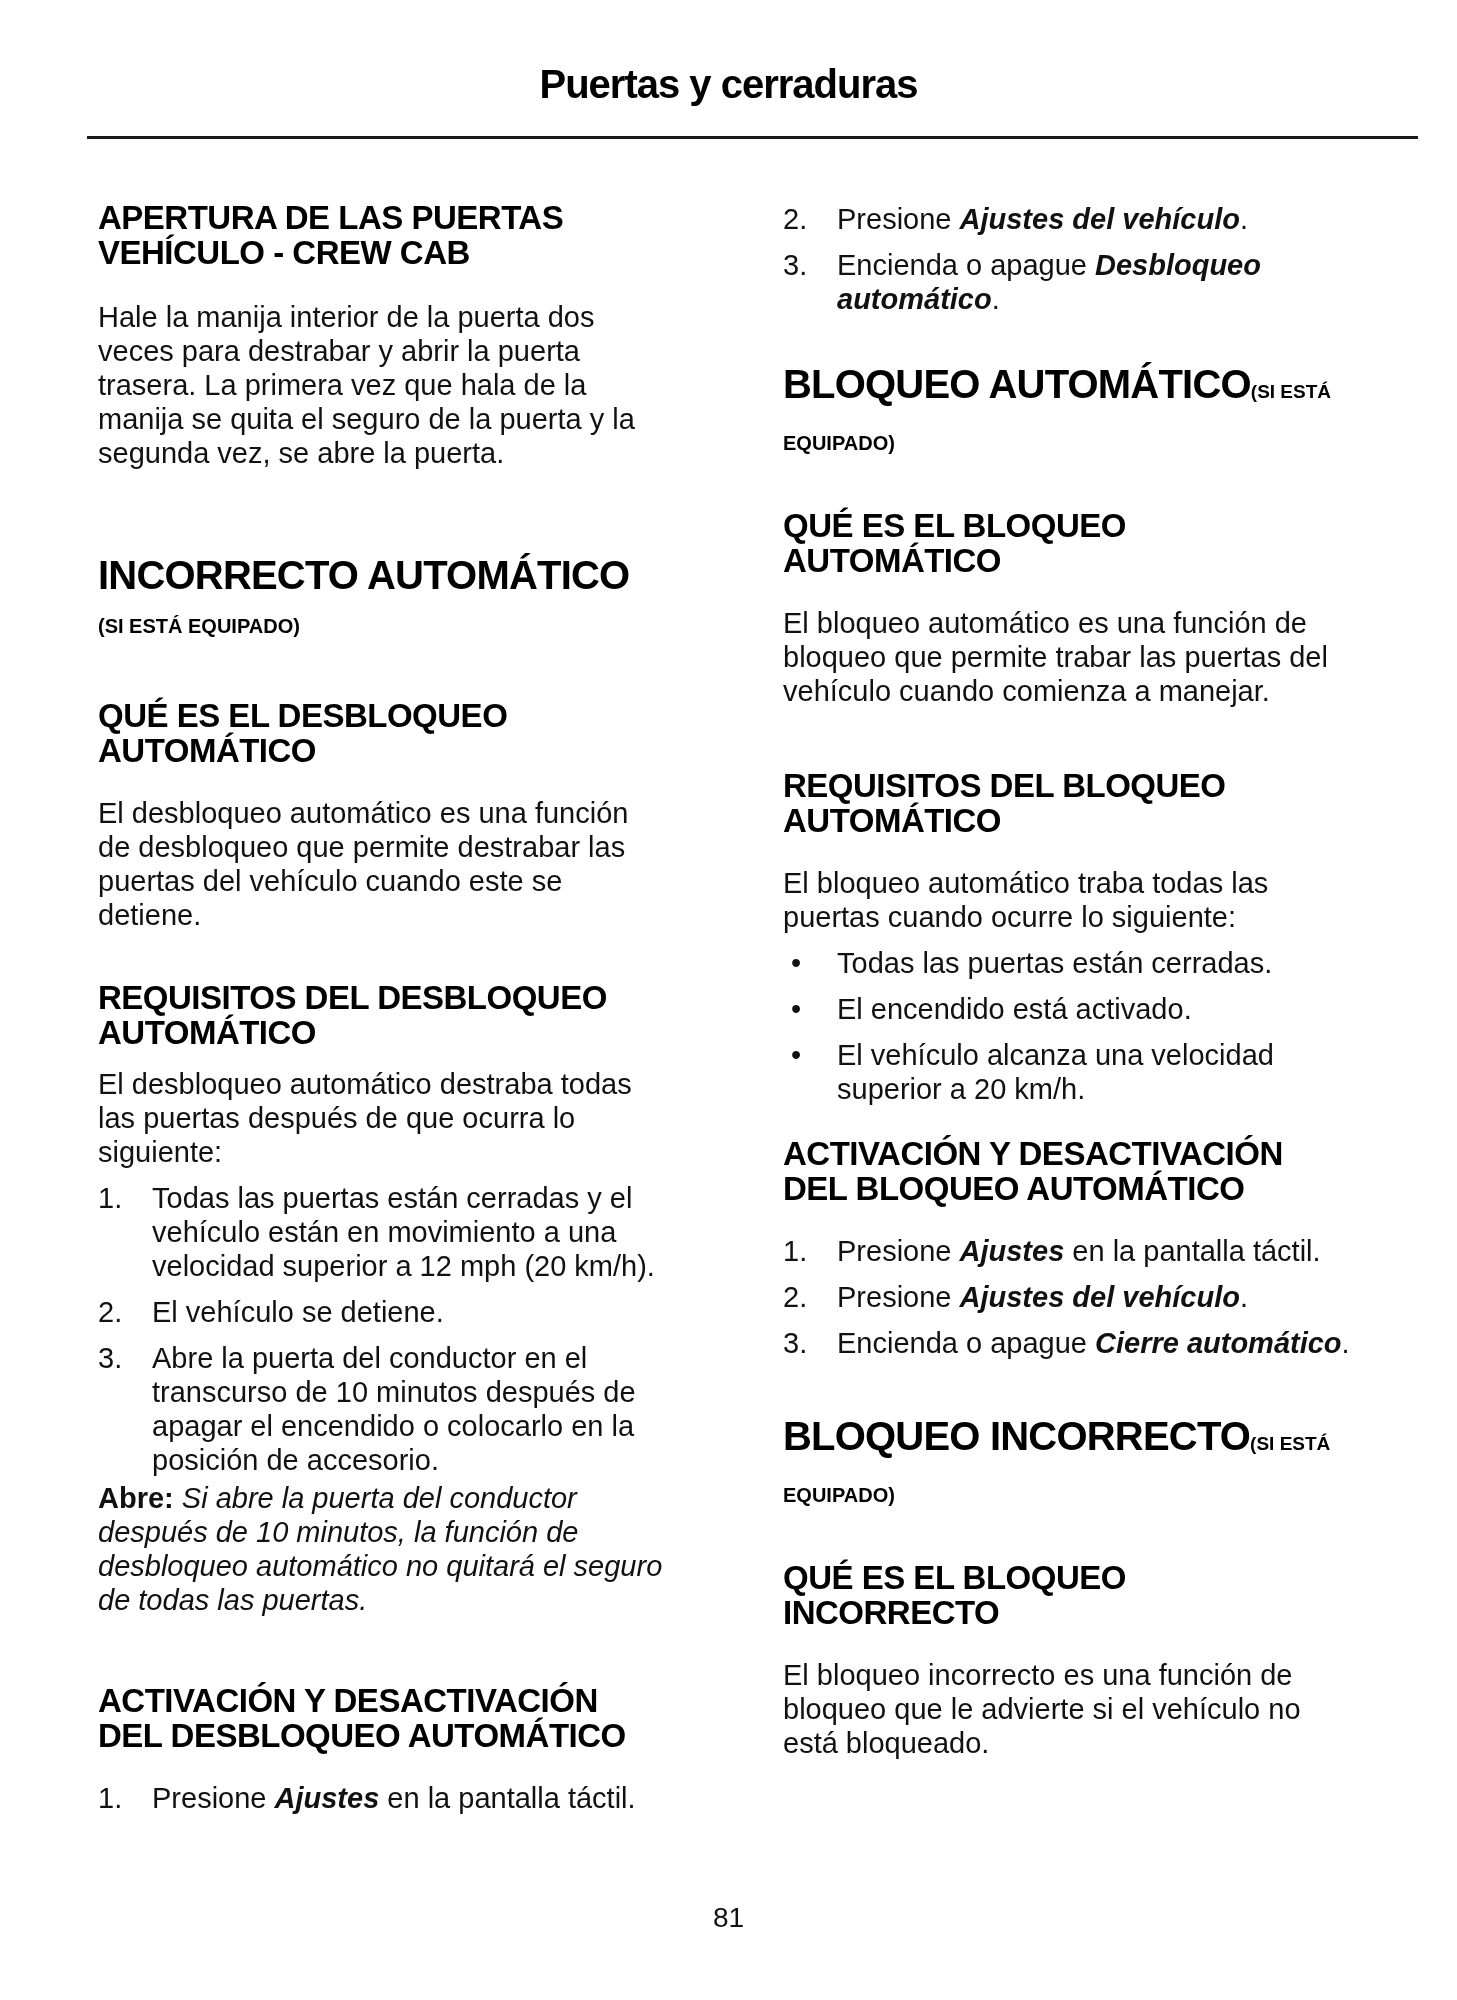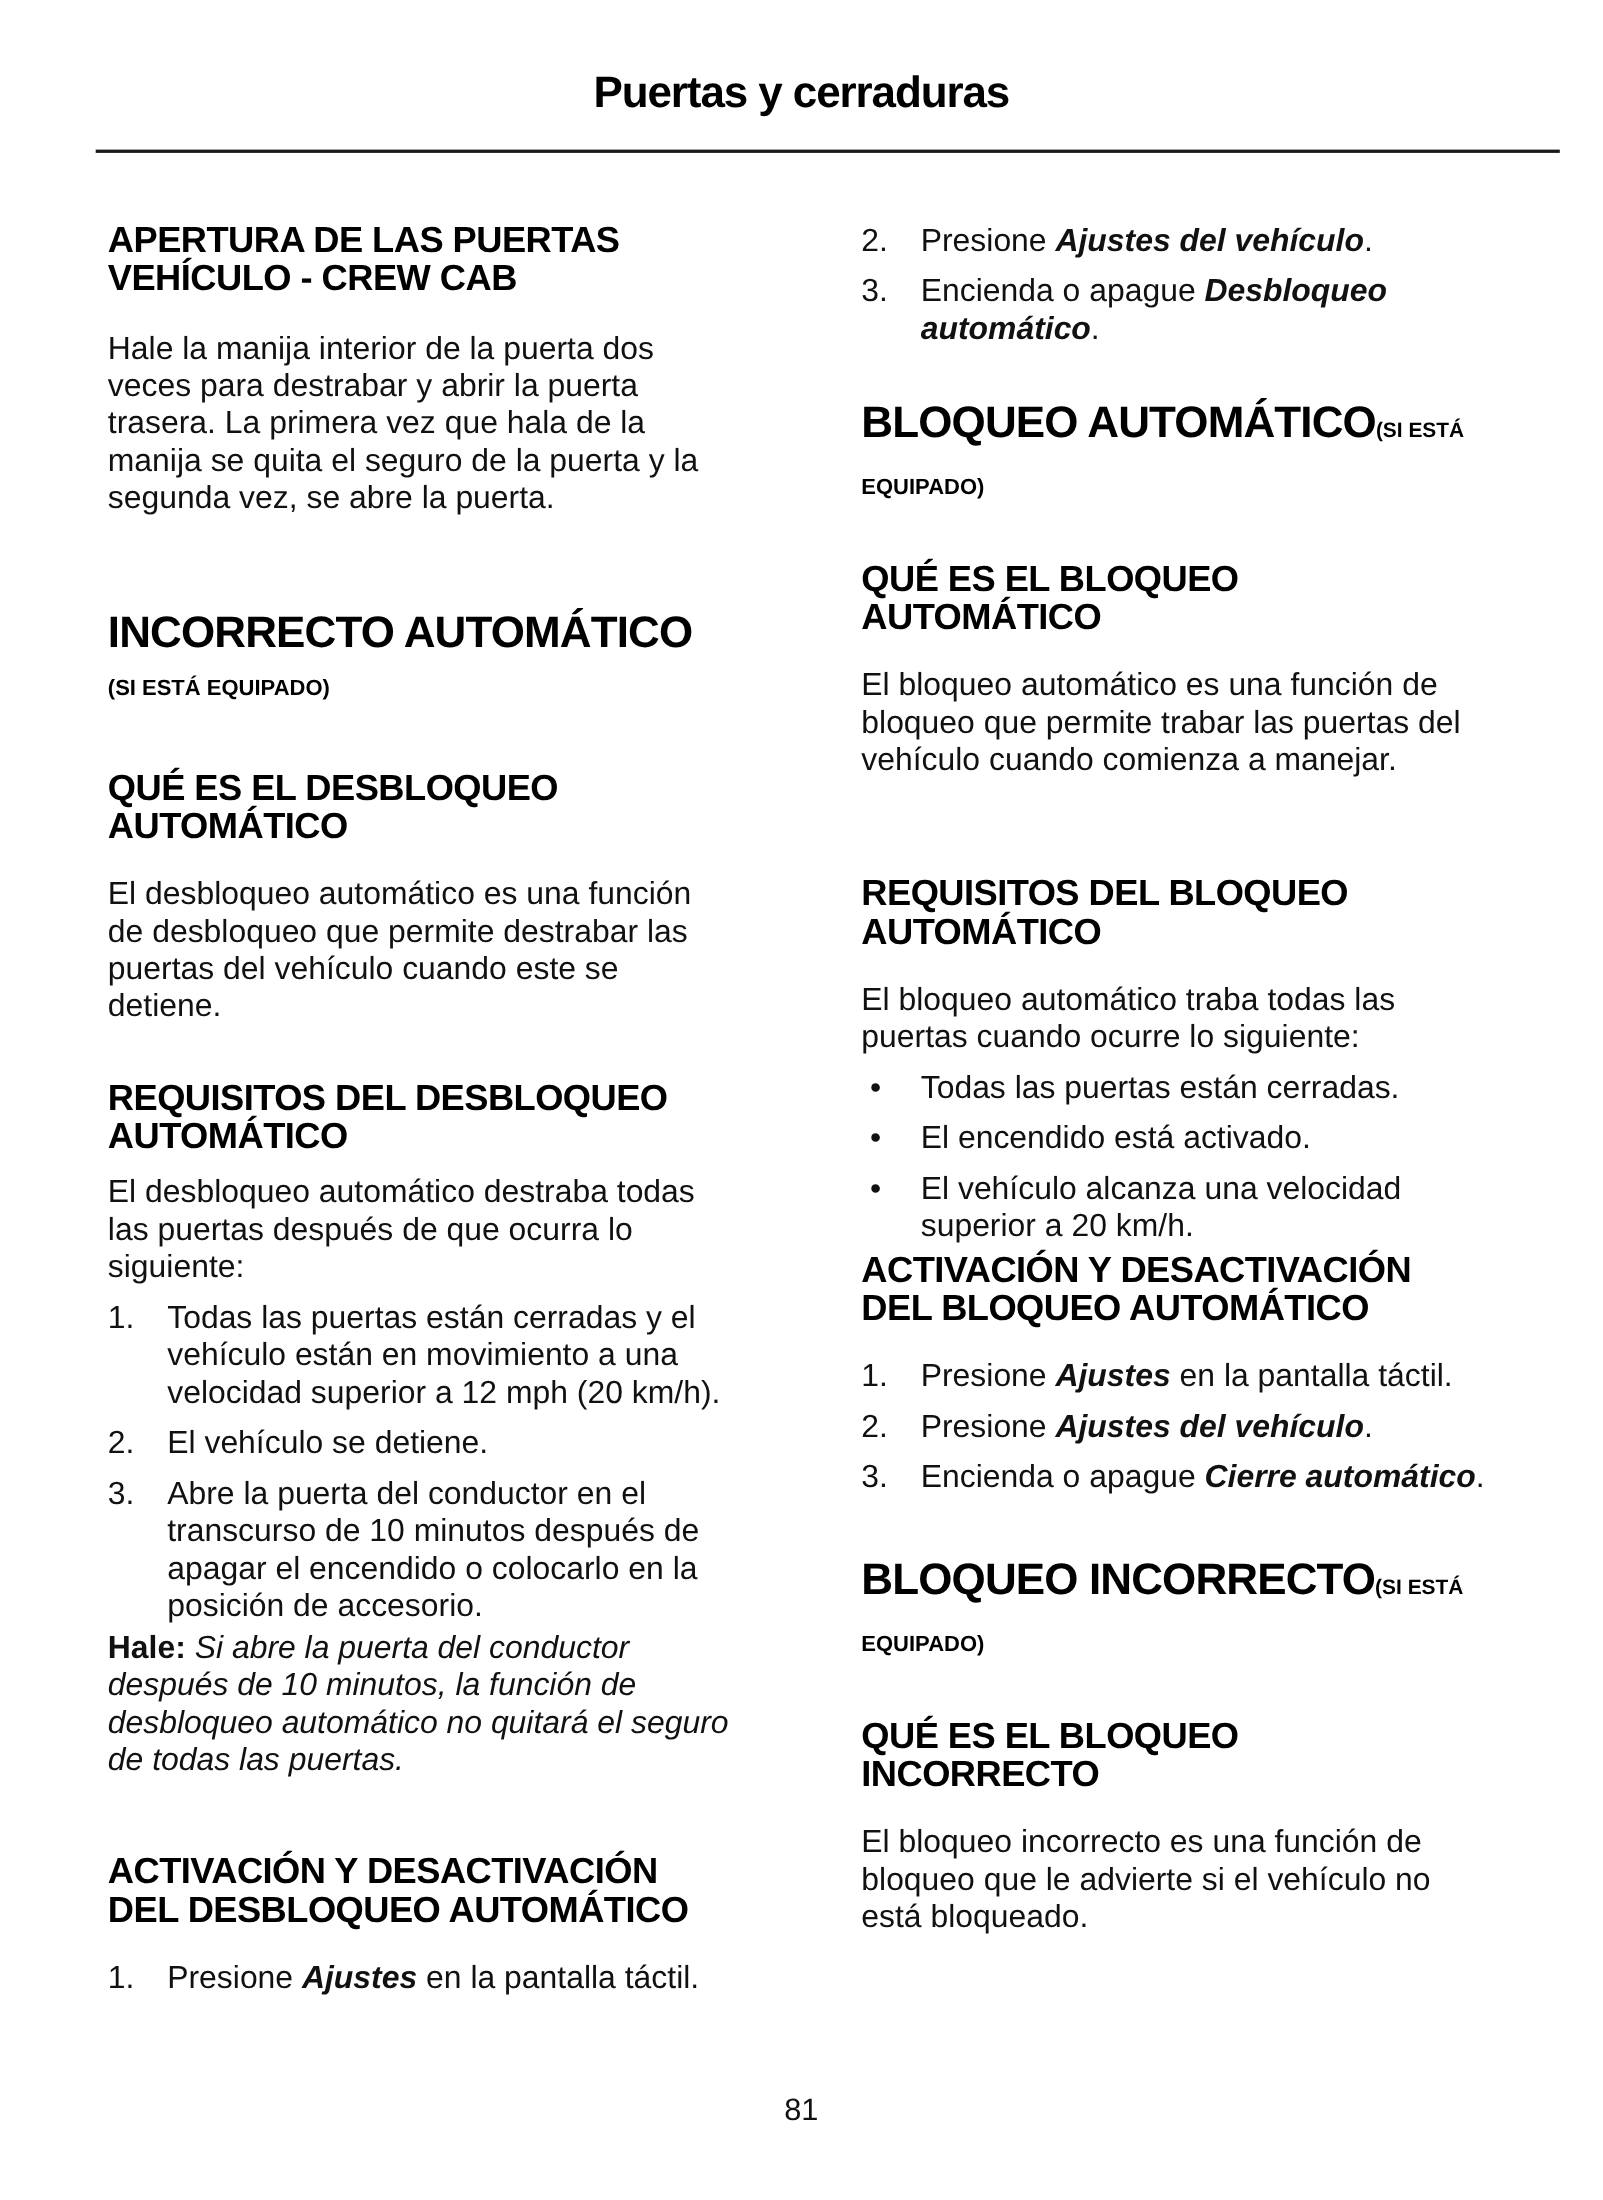--- a/index.html
+++ b/index.html
@@ -103,21 +103,21 @@
       <span style="display:block">El vehículo se detiene.</span>
     </div>
     <div class="li" style="margin-bottom:4px">
       <span class="num">3.</span>
       <span style="display:block">Abre la puerta del conductor en el</span>
       <span style="display:block">transcurso de 10 minutos después de</span>
       <span style="display:block">apagar el encendido o colocarlo en la</span>
       <span style="display:block">posición de accesorio.</span>
     </div>
     <p>
-      <span class="note-label">Hale:</span><span class="note-text"> Si abre la puerta del conductor</span>
+      <span class="note-label">Abre:</span><span class="note-text"> Si abre la puerta del conductor</span>
       <span class="note-text" style="display:block">después de 10 minutos, la función de</span>
       <span class="note-text" style="display:block">desbloqueo automático no quitará el seguro</span>
       <span class="note-text" style="display:block">de todas las puertas.</span>
     </p>
   </div>
 
   <div class="blk" style="top:1683px">
     <h2>
       <div>ACTIVACIÓN Y DESACTIVACIÓN</div>
       <div>DEL DESBLOQUEO AUTOMÁTICO</div>
@@ -152,21 +152,21 @@
       <div>QUÉ ES EL BLOQUEO</div>
       <div>AUTOMÁTICO</div>
     </h2>
     <p style="margin-top:28px">
       <span style="display:block">El bloqueo automático es una función de</span>
       <span style="display:block">bloqueo que permite trabar las puertas del</span>
       <span style="display:block">vehículo cuando comienza a manejar.</span>
     </p>
   </div>
 
-  <div class="blk" style="top:794px">
+  <div class="blk" style="top:768px">
     <h2>
       <div>REQUISITOS DEL BLOQUEO</div>
       <div>AUTOMÁTICO</div>
     </h2>
     <p style="margin-top:28px; margin-bottom:12px">
       <span style="display:block">El bloqueo automático traba todas las</span>
       <span style="display:block">puertas cuando ocurre lo siguiente:</span>
     </p>
     <div class="li bullet">
       <span class="num">•</span>

